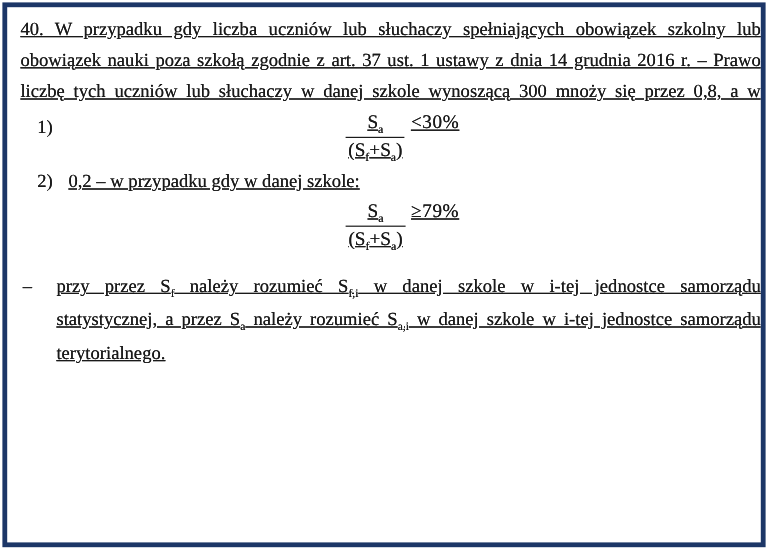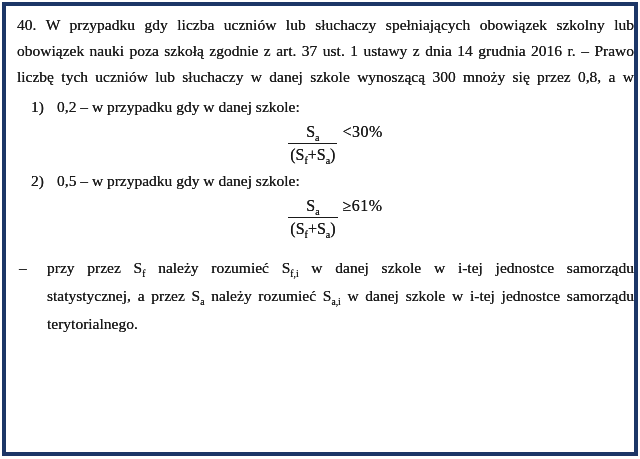--- a/index.html
+++ b/index.html
@@ -12,20 +12,21 @@
     overflow: hidden;
   }
   .frame {
     position: absolute;
     left: 2px; top: 2px; right: 2px; bottom: 3px;
     border: 4px solid #1c3667;
     box-sizing: border-box;
     padding: 6px 0 0 11px;
     overflow: hidden;
     background: #ffffff;
+    text-decoration: underline;
   }
   .para .line {
     font-size: 15.5px;
     line-height: 26px;
     white-space: normal;
     text-shadow: 0 0 0.5px currentColor;
   }
   .just {
     text-align: justify;
     text-align-last: justify;
@@ -67,38 +68,38 @@
 <body>
 
 <div class="frame">
 
   <div class="para">
     <div class="line just">40. W przypadku gdy liczba uczniów lub słuchaczy spełniających obowiązek szkolny lub</div>
     <div class="line just">obowiązek nauki poza szkołą zgodnie z art. 37 ust. 1 ustawy z dnia 14 grudnia 2016 r. – Prawo</div>
     <div class="line just">liczbę tych uczniów lub słuchaczy w danej szkole wynoszącą 300 mnoży się przez 0,8, a w</div>
   </div>
 
-  <div class="item"><span class="marker">1)</span><span>0,2 – w przypadku gdy w danej szkole:</span></div>
+  <div class="item"><span class="marker">1)</span></div>
 
   <div class="formula-row">
     <span class="fraction">
         <span class="num"><span>S</span><sub>a</sub></span>
         <span class="den"><span>(S</span><sub>f</sub><span>+S</span><sub>a</sub><span>)</span></span>
       </span>
       <span class="relation">&lt;30%</span>
   </div>
 
-  <div class="item"><span class="marker">2)</span><span>0,5 – w przypadku gdy w danej szkole:</span></div>
+  <div class="item"><span class="marker">2)</span><span>0,2 – w przypadku gdy w danej szkole:</span></div>
 
   <div class="formula-row">
     <span class="fraction">
         <span class="num"><span>S</span><sub>a</sub></span>
         <span class="den"><span>(S</span><sub>f</sub><span>+S</span><sub>a</sub><span>)</span></span>
       </span>
-      <span class="relation">≥61%</span>
+      <span class="relation">≥79%</span>
   </div>
 
   <div class="note">
     <div class="note-line just"><span class="note-dash">–</span><span>przy przez S</span><sub>f</sub><span> należy rozumieć S</span><sub>f,i</sub><span> w danej szkole w i-tej jednostce samorządu</span></div>
     <div class="note-line just"><span>statystycznej, a przez S</span><sub>a</sub><span> należy rozumieć S</span><sub>a,i</sub><span> w danej szkole w i-tej jednostce samorządu</span></div>
     <div class="note-line"><span>terytorialnego.</span></div>
   </div>
 
 </div>
 

